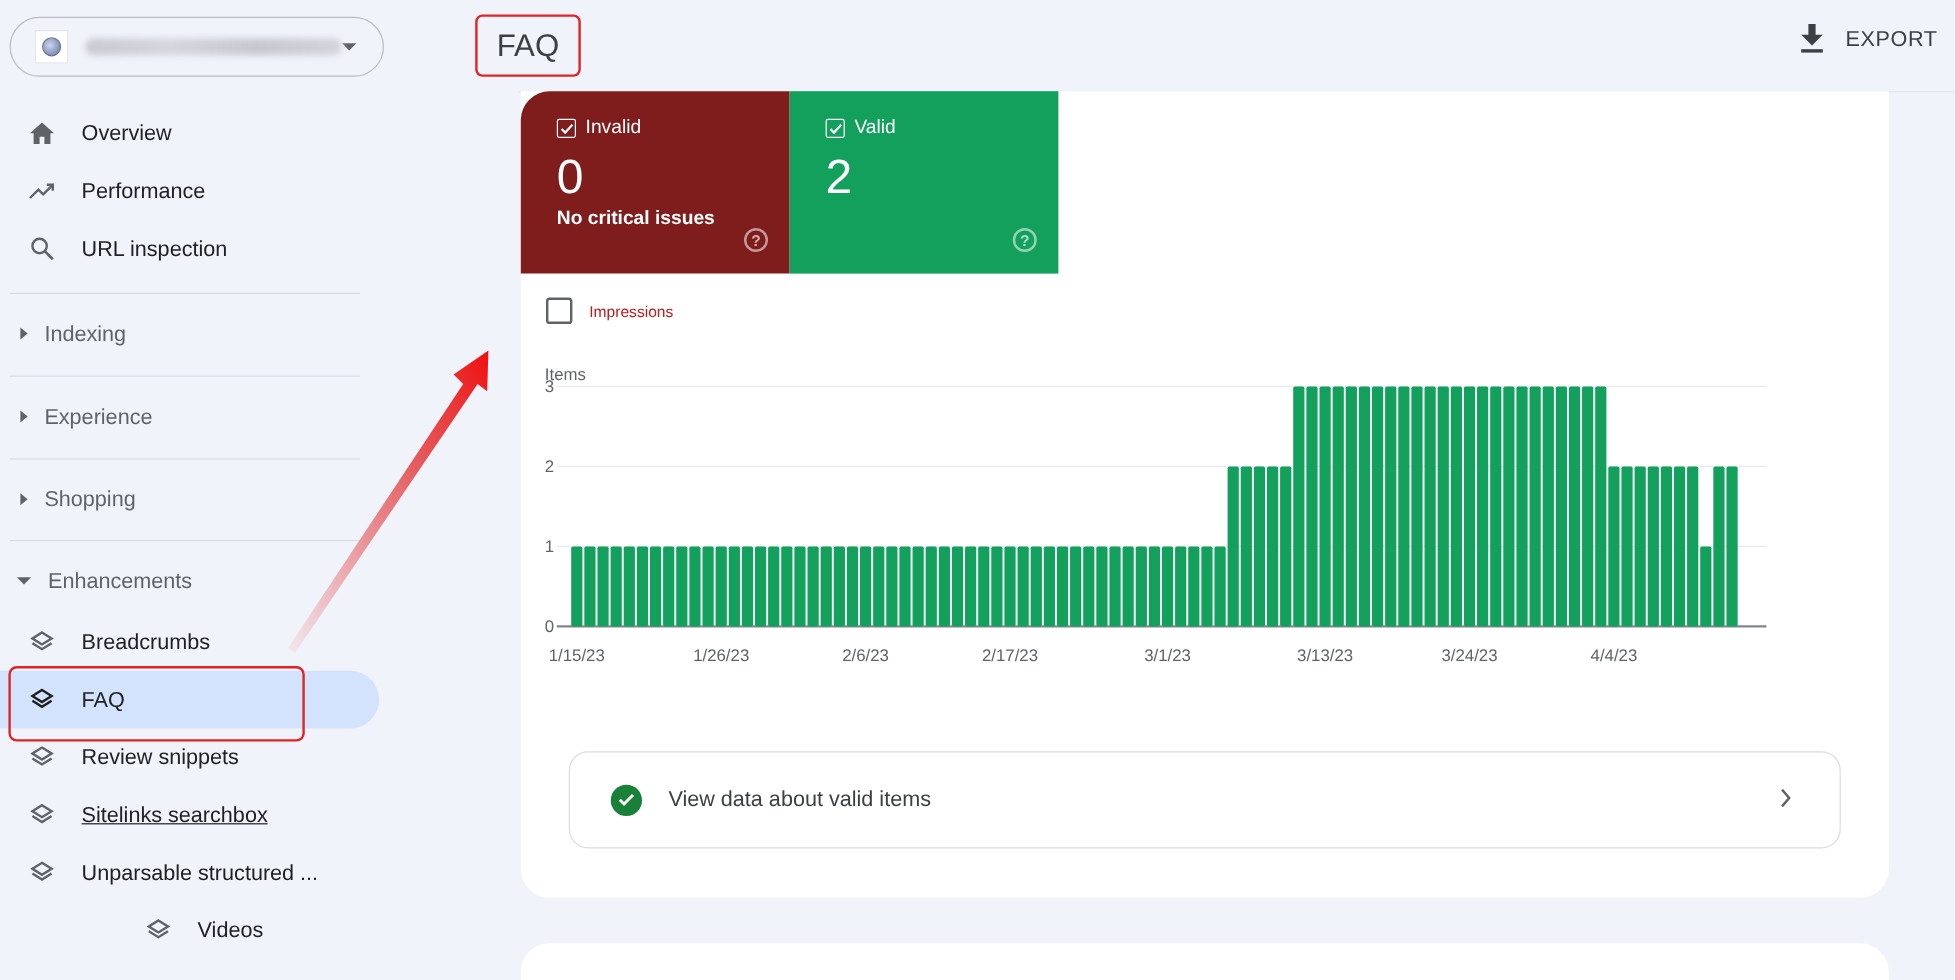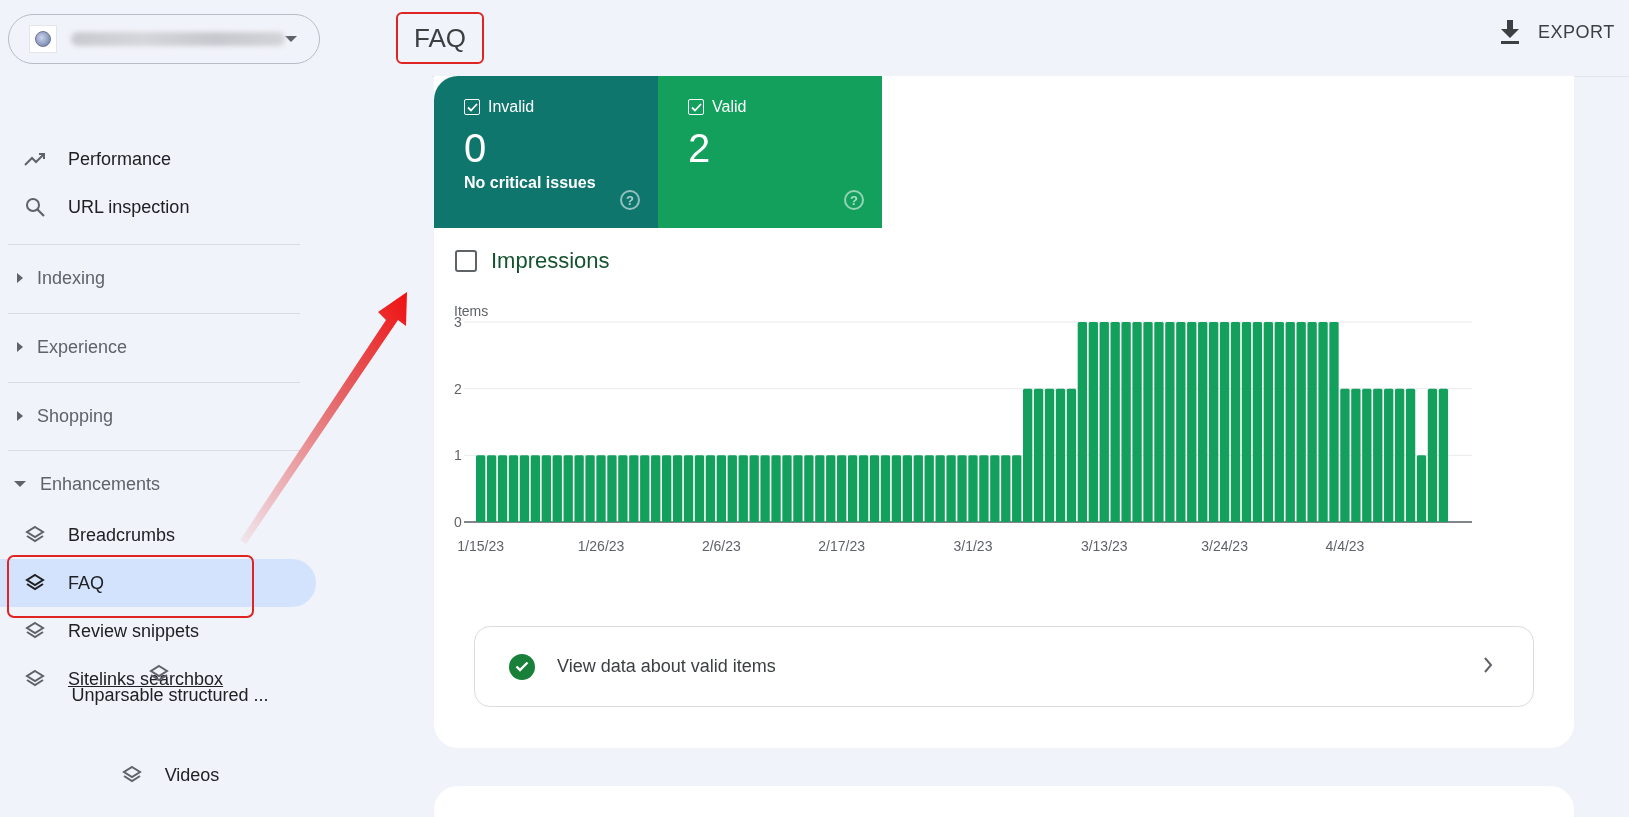--- a/index.html
+++ b/index.html
@@ -25,29 +25,29 @@
 
   
   .title-box { position: absolute; left: 396px; top: 12px; width: 88px; height: 52px; border: 2px solid #e02424; border-radius: 6px; display: flex; align-items: center; justify-content: center; font-size: 26px; color: #3c4043; }
   .export { position: absolute; left: 1500px; top: 20px; display: flex; align-items: center; font-size: 18px; color: #3c4043; letter-spacing: 0.5px; cursor: pointer; }
   .export svg { margin-right: 18px; }
   .header-line { position: absolute; left: 432px; top: 76px; width: 1197px; height: 1px; background: #e3e5ea; }
 
   
   .card { position: absolute; left: 434px; top: 76px; width: 1140px; height: 672px; background: #fff; border-radius: 0 0 24px 24px; }
   .tile { position: absolute; top: 76px; width: 224px; height: 152px; color: #fff; padding: 22px 30px; }
-  .tile.invalid { left: 434px; background: #0f766e; border-radius: 24px 0 0 0; }
+  .tile.invalid { left: 434px; background: #7f1d1d; border-radius: 24px 0 0 0; }
   .tile.valid { left: 658px; background: #12a05c; }
   .tile .lbl { display: flex; align-items: center; font-size: 16px; }
   .cb { width: 16px; height: 16px; border: 1.6px solid #fff; border-radius: 2px; margin-right: 8px; display: flex; align-items: center; justify-content: center; }
   .tile .num { font-size: 40px; margin-top: 10px; line-height: 44px; }
   .tile .sub { font-size: 16px; margin-top: 4px; font-weight: bold; }
   .tile .help { position: absolute; right: 18px; bottom: 18px; width: 20px; height: 20px; border-radius: 50%; border: 2px solid rgba(255,255,255,0.55); color: rgba(255,255,255,0.65); font-size: 13px; font-weight: bold; display: flex; align-items: center; justify-content: center; }
 
-  .impr { position: absolute; left: 455px; top: 248px; display: flex; align-items: center; font-size: 22px; color: #14532d; cursor: pointer; }
+  .impr { position: absolute; left: 455px; top: 248px; display: flex; align-items: center; font-size: 13px; color: #b91c1c; cursor: pointer; }
   .impr .box { width: 22px; height: 22px; border: 2px solid #5f6368; border-radius: 3px; margin-right: 14px; }
 
   .chart { position: absolute; left: 440px; top: 300px; width: 1100px; height: 290px; }
 
   .valid-row { position: absolute; left: 474px; top: 626px; width: 1060px; height: 81px; border: 1px solid #dadce0; border-radius: 16px; display: flex; align-items: center; padding-left: 34px; font-size: 18px; color: #3c4043; cursor: pointer; }
   .valid-row .check { width: 26px; height: 26px; border-radius: 50%; background: #188038; display: flex; align-items: center; justify-content: center; margin-right: 22px; }
   .valid-row .chev { position: absolute; right: 40px; top: 30px; }
 
   .card2 { position: absolute; left: 434px; top: 786px; width: 1140px; height: 60px; background: #fff; border-radius: 24px 24px 0 0; }
 
@@ -58,20 +58,28 @@
 
 <div class="sidebar">
   <div class="property">
     <div class="prop-globe">
         <span></span>
       </div>
     <div class="prop-url"></div>
     <div class="prop-caret"></div>
   </div>
 
+  <div class="nav-item" style="top:87px">
+    <span class="ico">
+      <svg width="20" height="18" viewBox="0 0 20 18">
+          <path d="M10 0 L20 9 L17 9 L17 18 L12 18 L12 12 L8 12 L8 18 L3 18 L3 9 L0 9 Z" fill="#5f6368"></path>
+        </svg>
+    </span>
+    <span>Overview</span>
+  </div>
   <div class="nav-item" style="top:135px">
     <span class="ico">
       <svg width="22" height="14" viewBox="0 0 22 14">
           <polyline points="1,13 8,6 12,10 20,2" fill="none" stroke="#5f6368" stroke-width="2"></polyline>
           <polyline points="15,2 20,2 20,7" fill="none" stroke="#5f6368" stroke-width="2"></polyline>
         </svg>
     </span>
     <span>Performance</span>
   </div>
   <div class="nav-item" style="top:183px">
@@ -135,21 +143,21 @@
       </div>
       <div class="nav-item" style="top: 655px; text-decoration: underline;">
         <span class="ico">
           <svg width="20" height="20" viewBox="0 0 20 20">
             <polygon points="10,2 18,7 10,12 2,7" fill="none" stroke="#5f6368" stroke-width="2"></polygon>
             <polyline points="2,11 10,16 18,11" fill="none" stroke="#5f6368" stroke-width="2"></polyline>
           </svg>
         </span>
         <span>Sitelinks searchbox</span>
       </div>
-      <div class="nav-item" style="top: 663px; flex-direction: column;">
+      <div class="nav-item" style="top: 703px;">
         <span class="ico">
           <svg width="20" height="20" viewBox="0 0 20 20">
             <polygon points="10,2 18,7 10,12 2,7" fill="none" stroke="#5f6368" stroke-width="2"></polygon>
             <polyline points="2,11 10,16 18,11" fill="none" stroke="#5f6368" stroke-width="2"></polyline>
           </svg>
         </span>
         <span>Unparsable structured ...</span>
       </div>
       <div class="nav-item" style="top: 751px; justify-content: center;">
         <span class="ico">

